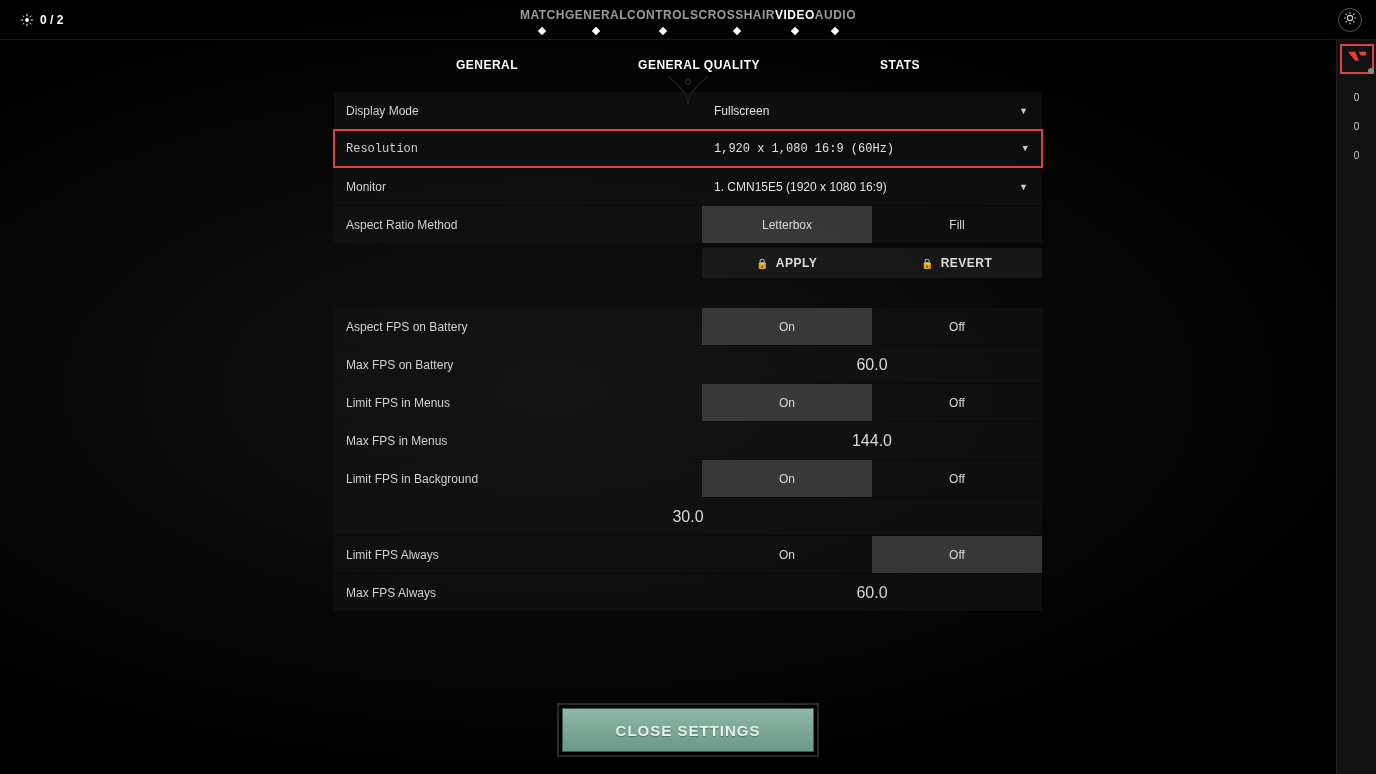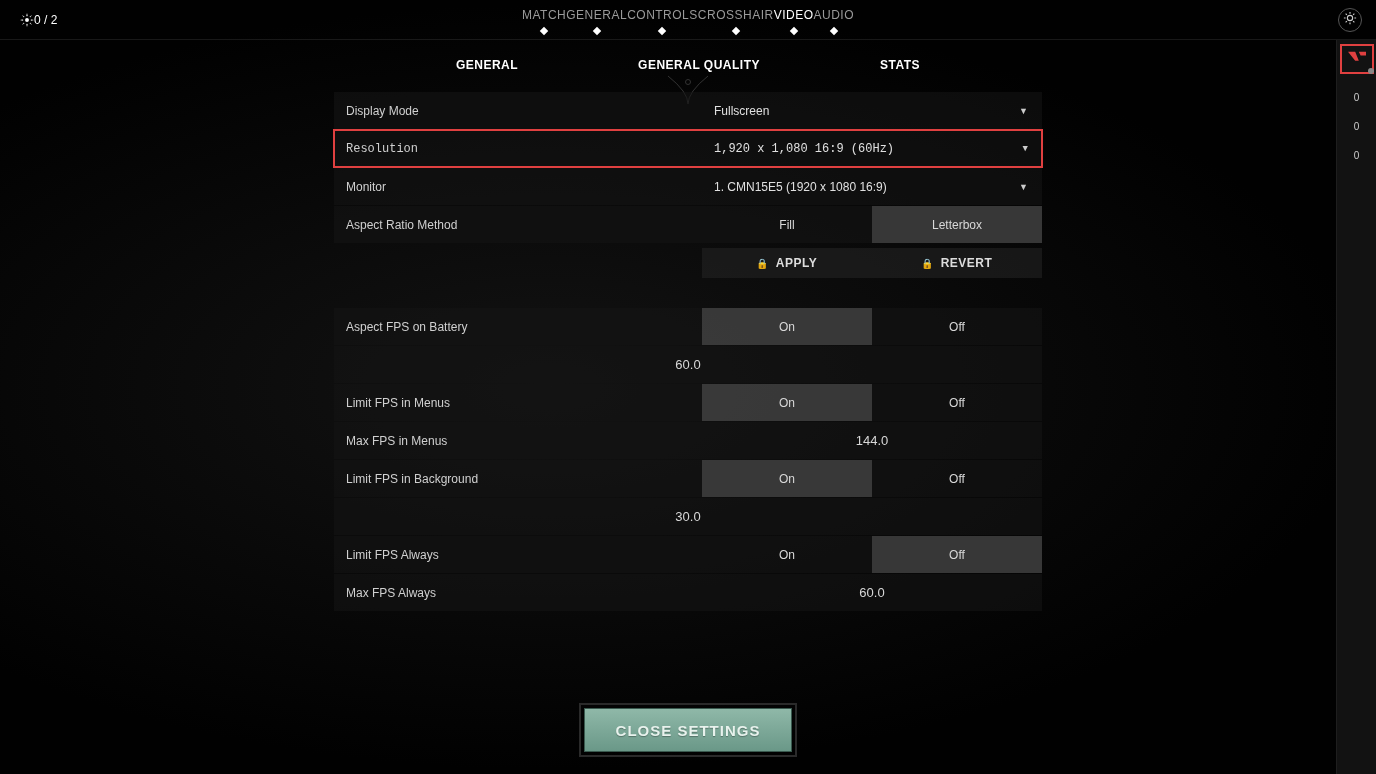--- a/index.html
+++ b/index.html
@@ -23,34 +23,35 @@
     z-index: 2;
     height: 40px;
     display: flex;
     align-items: center;
     padding: 0 20px;
     border-bottom: 1px solid rgba(60,60,60,0.4);
   }
   .party-indicator {
     display: flex;
     align-items: flex-end;
-    font-size: 12px;
-    font-weight: normal;
+    gap: 6px;
+    font-size: 12px;
+    font-weight: bold;
     color: #fff;
   }
   .sun-icon {
     display: inline-flex;
     width: 14px; height: 14px;
   }
   .main-tabs {
     position: absolute;
     left: 50%; transform: translateX(-50%);
     display: flex;
     font-size: 12px;
-    font-weight: normal;
+    font-weight: bold;
     letter-spacing: 0.5px;
   }
   .main-tab { color: #9a9a9a; cursor: pointer; position: relative; padding-bottom: 10px; }
   .main-tab.active { color: #fff; }
   .main-tab .dot {
     position: absolute;
     bottom: -2px; left: 50%; transform: translateX(-50%) rotate(45deg);
     width: 6px; height: 6px; background: #fff;
   }
   .gear-corner {
@@ -127,21 +128,21 @@
     font-size: 12px;
     cursor: pointer;
     color: #d8d8d8;
   }
   .toggle-opt.selected { background: rgba(90,90,90,0.55); }
   .value-display {
     flex: 1;
     display: flex;
     align-items: center;
     justify-content: center;
-    font-size: 13px;
+    font-size: 16px;
     color: #d8d8d8;
   }
   .action-row {
     display: flex;
     height: 30px;
     margin: 5px 0 30px 368px;
     width: 340px;
     background: rgba(35,35,35,0.6);
   }
   .action-btn {
@@ -155,21 +156,21 @@
     letter-spacing: 0.5px;
     cursor: pointer;
     color: #ddd;
   }
   .lock-icon { font-size: 10px; }
   .close-btn {
     position: absolute;
     z-index: 3;
     left: 50%; transform: translateX(-50%);
     bottom: 22px;
-    width: 208px; height: 44px;
+    width: 252px; height: 44px;
     background: linear-gradient(180deg, #8fb8a8 0%, #6a9888 100%);
     border: 1px solid #3a5a4f;
     outline: 2px solid #2a2a2a;
     outline-offset: 3px;
     display: flex; align-items: center; justify-content: center;
     font-size: 15px; font-weight: bold; letter-spacing: 1px;
     color: #e8f2ed;
     cursor: pointer;
     text-shadow: 0 1px 1px rgba(0,0,0,0.3);
   }
@@ -274,22 +275,22 @@
       <div class="dropdown">
         <span>1. CMN15E5 (1920 x  1080 16:9)</span>
         <span class="caret">▼</span>
       </div>
     </div>
   </div>
 
   <div class="row">
     <div class="row-label">Aspect Ratio Method</div>
     <div class="row-control toggle-pair">
+        <div class="toggle-opt selected">Letterbox</div>
         <div class="toggle-opt">Fill</div>
-        <div class="toggle-opt selected">Letterbox</div>
       </div>
   </div>
 
   <div class="action-row">
     <div class="action-btn">
       <span class="lock-icon">🔒</span>
       <span>APPLY</span>
     </div>
     <div class="action-btn">
       <span class="lock-icon">🔒</span>
@@ -298,20 +299,21 @@
   </div>
 
   <div class="row">
     <div class="row-label">Aspect FPS on Battery</div>
     <div class="row-control toggle-pair">
         <div class="toggle-opt selected">On</div>
         <div class="toggle-opt">Off</div>
       </div>
   </div>
   <div class="row">
+    <div class="row-label">Max FPS on Battery</div>
     <div class="row-control">
         <div class="value-display">60.0</div>
       </div>
   </div>
 
   <div class="row">
     <div class="row-label">Limit FPS in Menus</div>
     <div class="row-control toggle-pair">
         <div class="toggle-opt selected">On</div>
         <div class="toggle-opt">Off</div>

